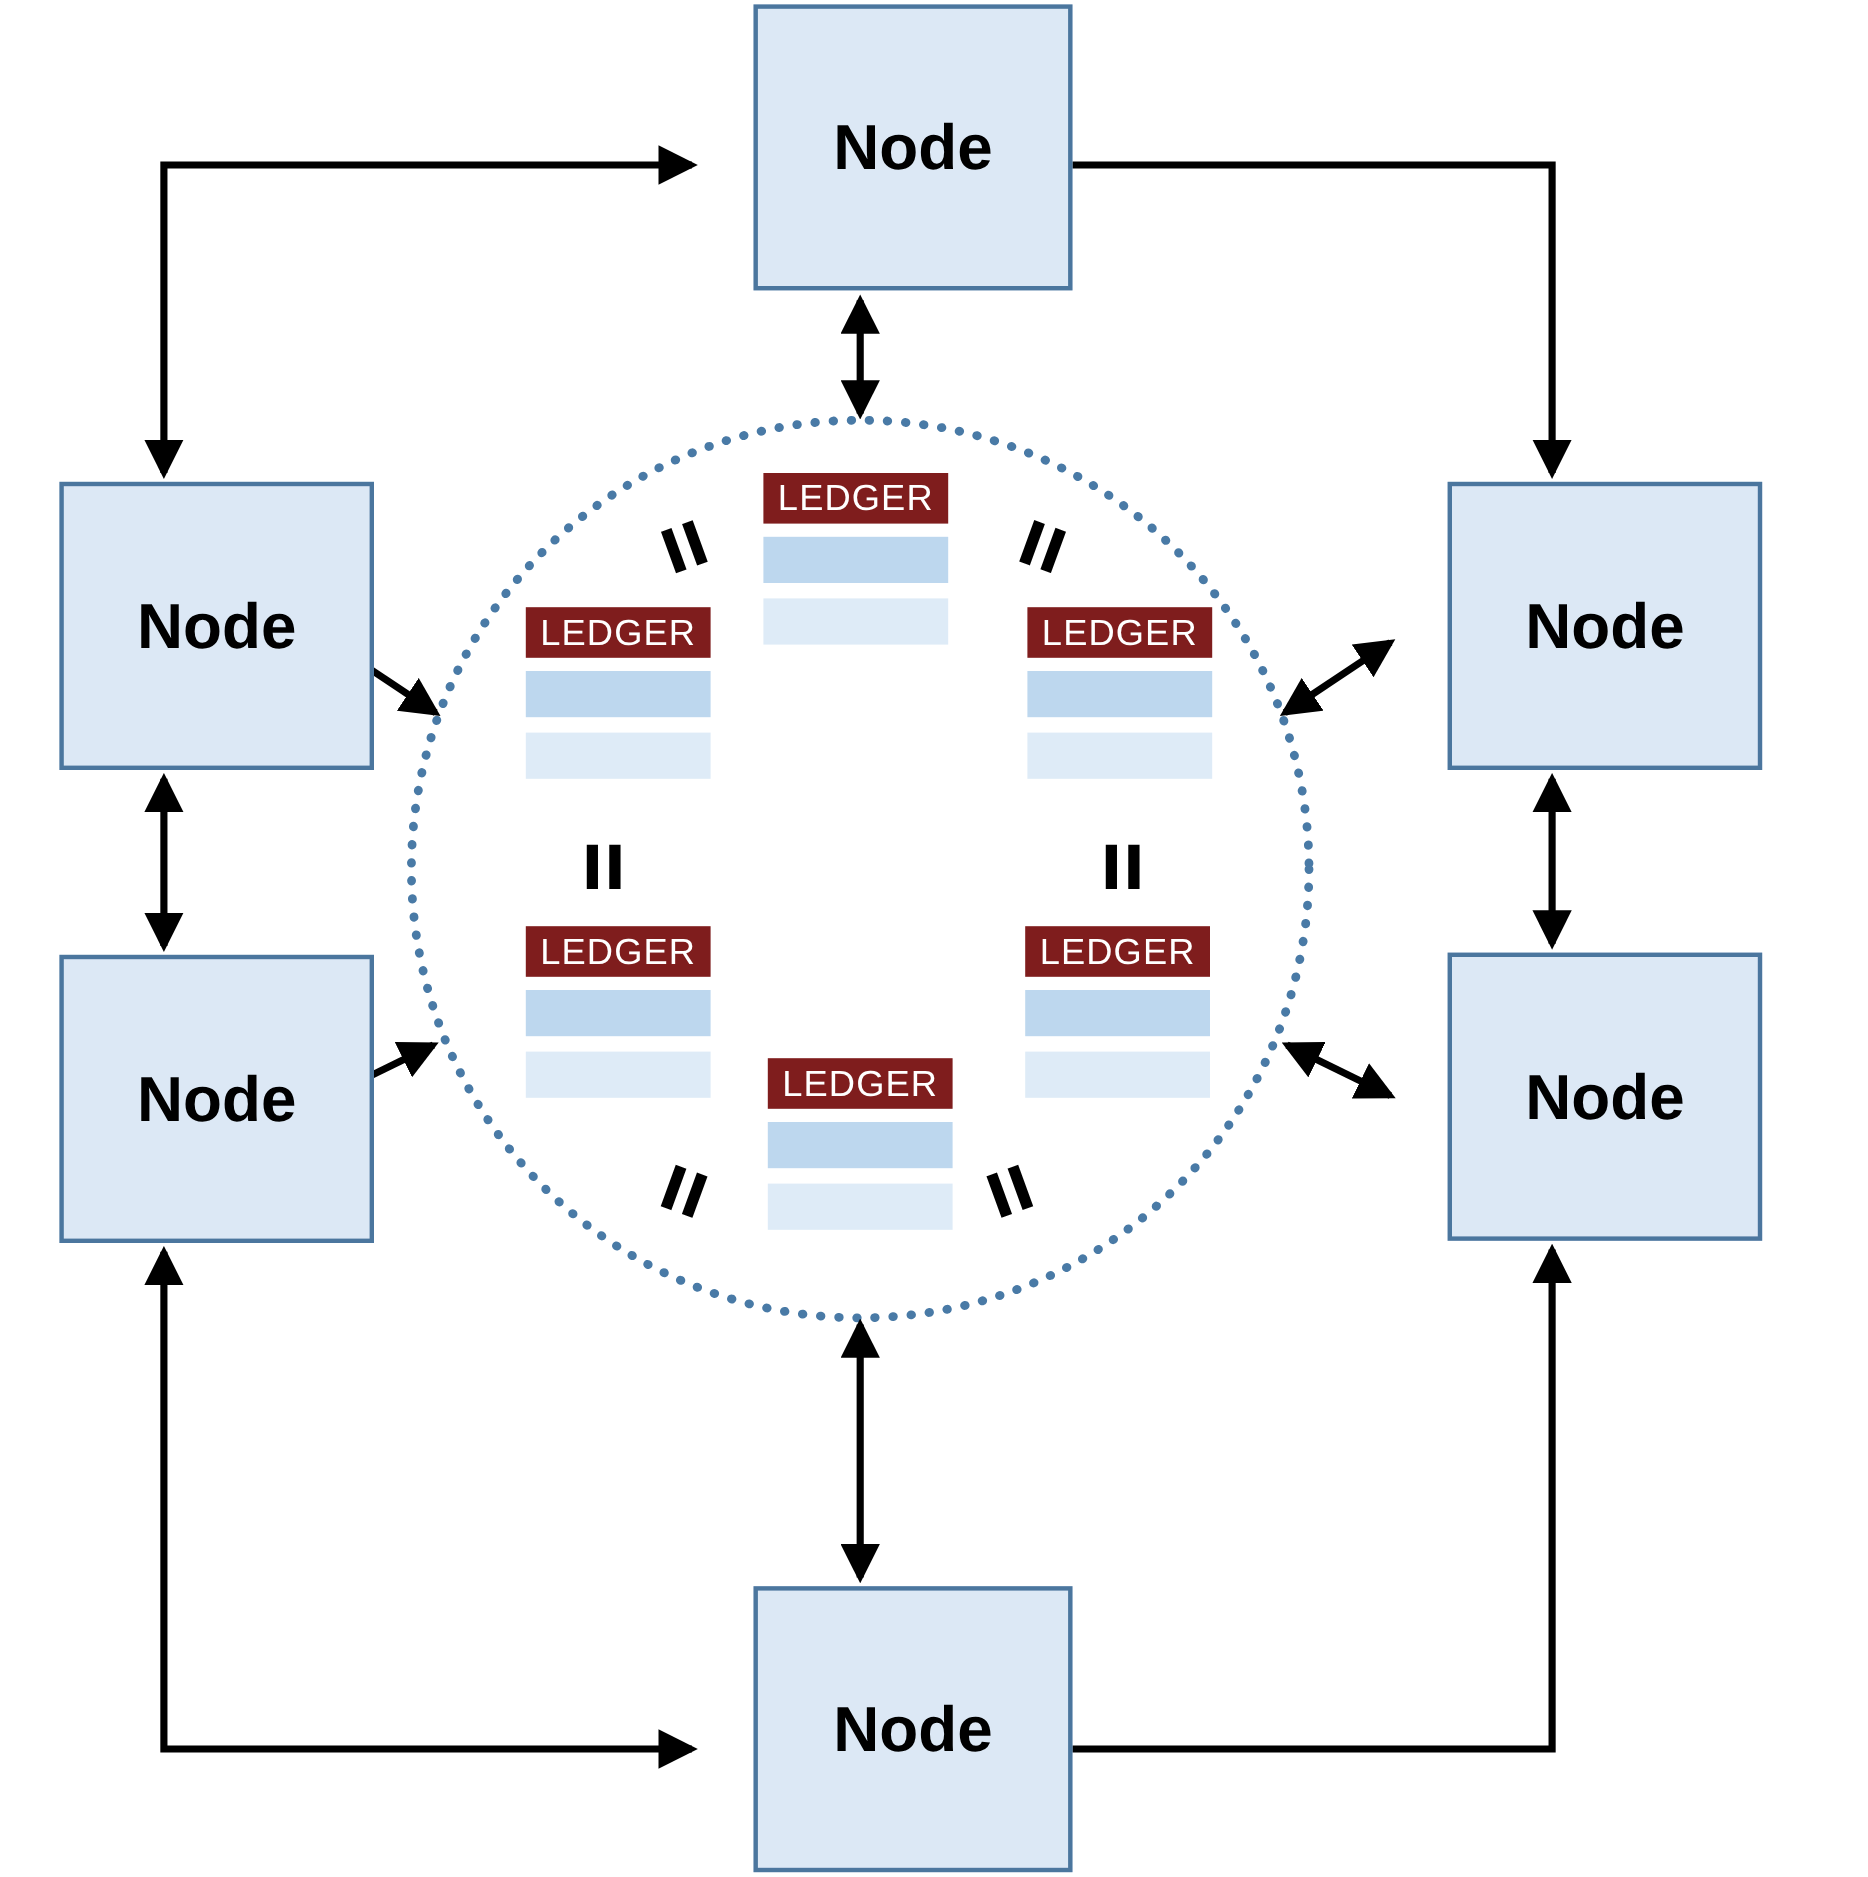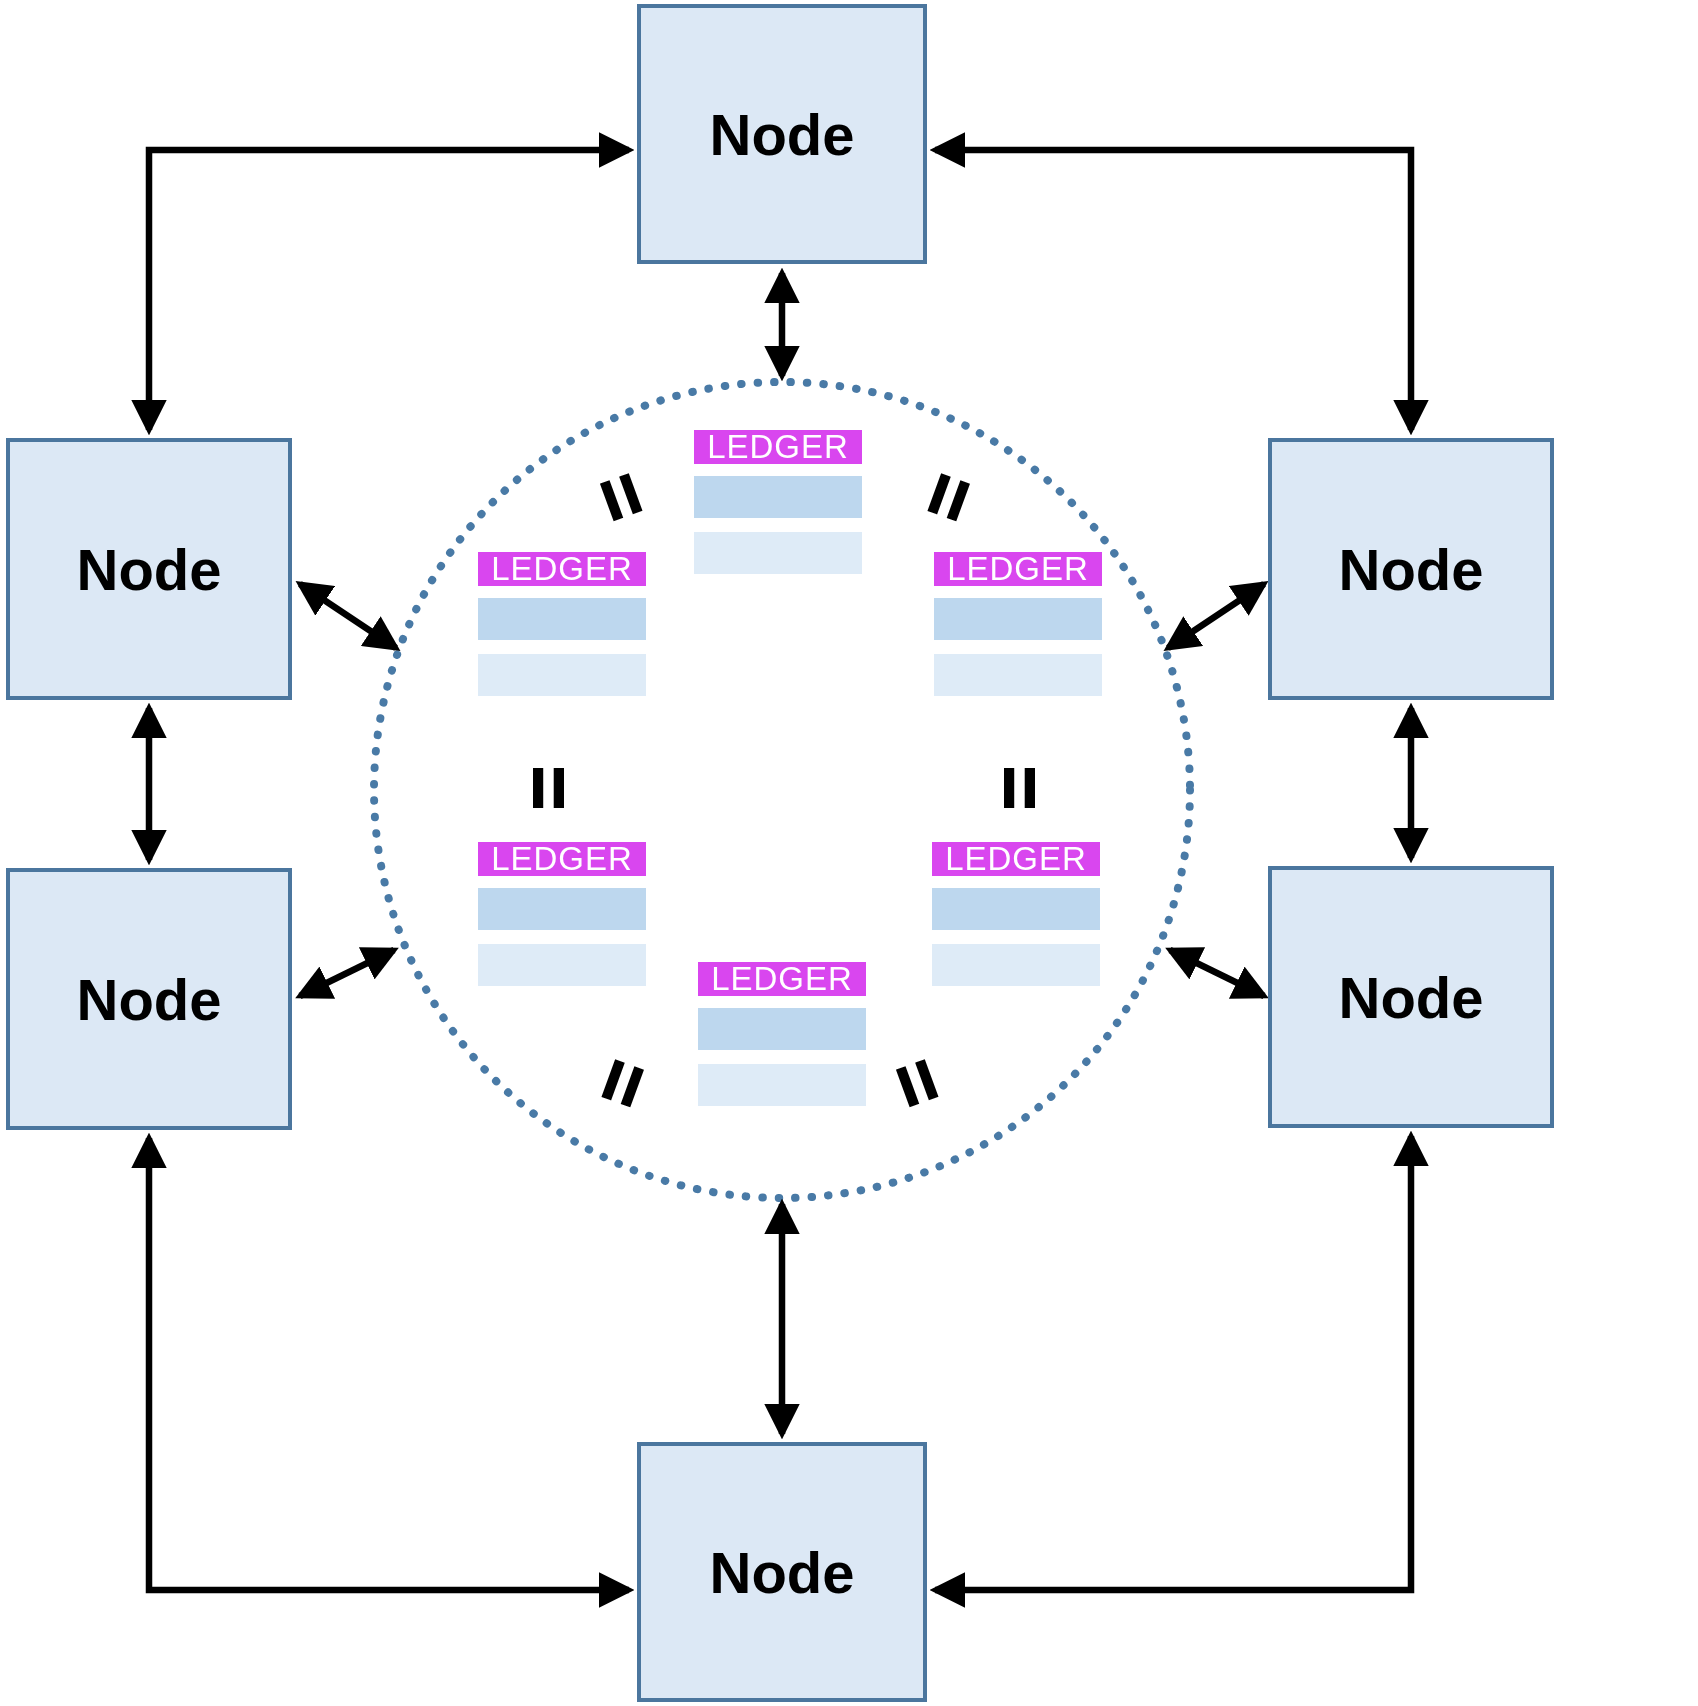--- a/index.html
+++ b/index.html
@@ -8,32 +8,32 @@
     font-family:"Liberation Sans", sans-serif; overflow:hidden;
   }
   svg.connector-layer {
     position:absolute; left:0; top:0; width:1698px; height:1706px;
     pointer-events:none;
   }
   .node {
     position:absolute; box-sizing:border-box;
     background:#dce8f5; border:4px solid #4b769e;
     display:flex; align-items:center; justify-content:center;
-    font-size:58px; font-weight:bold; color:#000;
+    font-size:58px; font-weight:bold; color:#000;margin-left:48px;
   }
   .node-top        { left:637px;  top:4px;    width:290px; height:260px; }
   .node-upper-left { left:6px;    top:438px;  width:286px; height:262px; }
   .node-upper-right{ left:1268px; top:438px;  width:286px; height:262px; }
   .node-lower-left { left:6px;    top:868px;  width:286px; height:262px; }
   .node-lower-right{ left:1268px; top:866px;  width:286px; height:262px; }
   .node-bottom     { left:637px;  top:1442px; width:290px; height:260px; }
 
   .ledger { position:absolute; width:168px; }
   .ledger-header {
-    height:34px; background:#d946ef; color:#ffffff;
+    height:46px; background:#7f1d1d; color:#ffffff;
     display:flex; align-items:center; justify-content:center;
     font-size:33px; letter-spacing:1px;
   }
   .ledger-row1 { height:42px; background:#bdd7ee; margin-top:12px; }
   .ledger-row2 { height:42px; background:#deebf7; margin-top:14px; }
 
   .ledger-top         { left:694px; top:430px; }
   .ledger-upper-left  { left:478px; top:552px; }
   .ledger-upper-right { left:934px; top:552px; }
   .ledger-lower-left  { left:478px; top:842px; }

